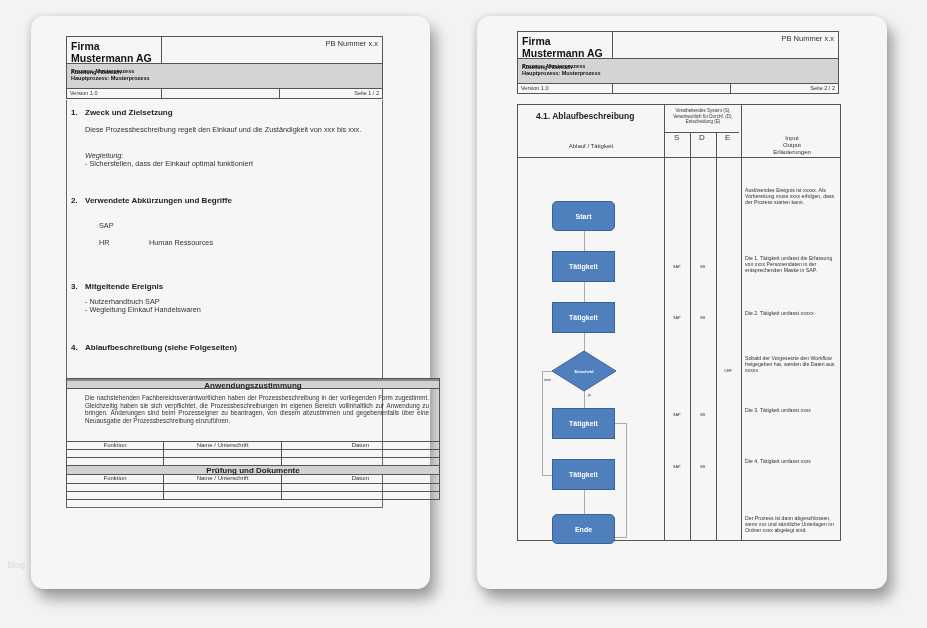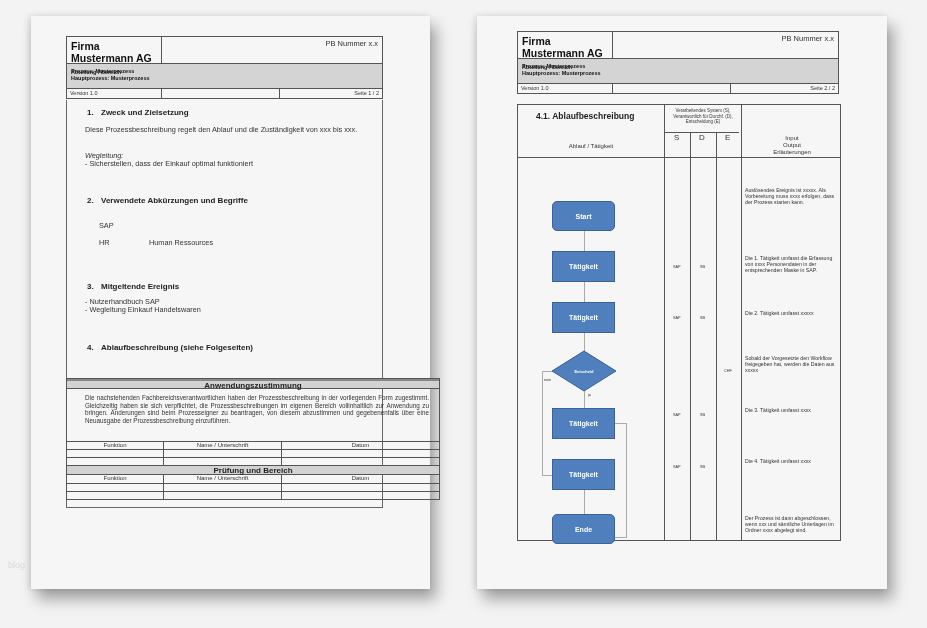--- a/index.html
+++ b/index.html
@@ -1,36 +1,36 @@
 <!DOCTYPE html>
 <html><head>
 <meta charset="utf-8">
 <style>
   * { box-sizing: border-box; margin: 0; padding: 0; }
   html, body { width: 927px; height: 628px; overflow: hidden; background: #f3f3f3; font-family: "Liberation Sans", sans-serif; color: #222; }
-  .page { position: absolute; background: #f6f6f6; box-shadow: 6px 10px 14px rgba(0,0,0,0.35), -2px 0 6px rgba(0,0,0,0.12); }
+  .page { position: absolute; background: #f6f6f6; box-shadow: 6px 10px 14px rgba(0,0,0,0.35), -2px 0 6px rgba(0,0,0,0.12); border-radius: 13px; }
   #page1 { left: 31px; top: 16px; width: 399px; height: 573px; }
   #page2 { left: 477px; top: 16px; width: 410px; height: 573px; }
 
   .hdr { position: absolute; border: 1px solid #555; background: #f6f6f6; }
   .hdr .r1 { display: flex; height: 27px; border-bottom: 1px solid #555; }
   .hdr .r1 .left { width: 95px; border-right: 1px solid #555; padding: 3px 4px; }
   .hdr .r1 .right { flex: 1; text-align: right; padding: 2px 4px; font-size: 7.5px; color: #333; }
   .hdr .company { font-size: 10.5px; font-weight: bold; color: #111; }
   .hdr .dept { font-size: 5.5px; font-weight: bold; color: #222; margin-top: 5px; }
   .hdr .r2 { background: #d4d4d4; height: 25px; border-bottom: 1px solid #555; padding: 4px 4px; font-size: 5.5px; font-weight: bold; line-height: 6.5px; color: #111; }
   .hdr .r3 { display: flex; height: 9px; font-size: 5.5px; color: #333; }
   .hdr .r3 div { border-right: 1px solid #555; padding: 1px 3px; }
   .hdr .r3 div:last-child { border-right: none; text-align: right; }
 
   #page1 .hdr { left: 35px; top: 20px; width: 317px; }
   #page2 .hdr { left: 40px; top: 15px; width: 322px; }
 
   .body1 { position: absolute; left: 35px; top: 84px; width: 317px; height: 408px; border-left: 1px solid #666; border-right: 1px solid #666; border-bottom: 1px solid #666; }
-  .sec-title { position: absolute; left: 20px; font-size: 8px; font-weight: bold; color: #222; }
+  .sec-title { position: absolute; left: 4px; font-size: 8px; font-weight: bold; color: #222; }
   .sec-title .num { display: inline-block; width: 14px; }
   .txt { position: absolute; font-size: 7.3px; color: #333; line-height: 8px; }
   .italic { font-style: italic; }
   .abbr { position: absolute; left: 32px; font-size: 7.3px; color: #333; display: flex; line-height: 8px; }
   .abbr .k { width: 50px; }
   .abbr .v { width: 210px; }
 
   .approval { position: absolute; left: 35px; top: 362px; width: 374px; border: 1px solid #555; }
   .bar { background: #d2d2d2; text-align: center; font-size: 8px; font-weight: bold; height: 10px; line-height: 10px; border-bottom: 1px solid #555; color: #222; }
   .bar.top { border-top: 2px solid #888; }
@@ -75,21 +75,21 @@
     </div>
     <div class="r3">
       <div style="width:95px">Version 1.0</div>
       <div style="width:118px"></div>
       <div style="flex:1">Seite 1 / 2</div>
     </div>
   </div>
 
   <div class="body1">
     <div class="sec-title" style="top:8px"><span class="num">1.</span><span>Zweck und Zielsetzung</span></div>
-    <div class="txt" style="left:18px;top:26px">Diese Prozessbeschreibung regelt den Ablauf und die Zuständigkeit von xxx bis xxx.</div>
+    <div class="txt" style="left:18px;top:26px">Diese Prozessbeschreibung regelt den Einkauf und die Zuständigkeit von xxx bis xxx.</div>
     <div class="txt italic" style="left:18px;top:52px">Wegleitung:</div>
     <div class="txt" style="left:18px;top:60px">- Sicherstellen, dass der Einkauf optimal funktioniert</div>
 
     <div class="sec-title" style="top:96px"><span class="num">2.</span><span>Verwendete Abkürzungen und Begriffe</span></div>
     <div class="abbr" style="top:122px">
       <span class="k">SAP</span>
     </div>
     <div class="abbr" style="top:139px">
       <span class="k">HR</span>
         <span class="v">Human Ressources</span>
@@ -113,21 +113,21 @@
     <div class="sigrow">
         <div class="c1"></div>
         <div class="c2"></div>
         <div class="c3"></div>
       </div>
     <div class="sigrow">
         <div class="c1"></div>
         <div class="c2"></div>
         <div class="c3"></div>
       </div>
-    <div class="bar" style="border-top:1px solid #555">Prüfung und Bereich</div>
+    <div class="bar" style="border-top:1px solid #555">Prüfung und Dokumente</div>
     <div class="sigrow" style="border-top:none">
       <div class="c1">Funktion</div>
       <div class="c2">Name / Unterschrift</div>
       <div class="c3">Datum</div>
     </div>
     <div class="sigrow">
         <div class="c1"></div>
         <div class="c2"></div>
         <div class="c3"></div>
       </div>

